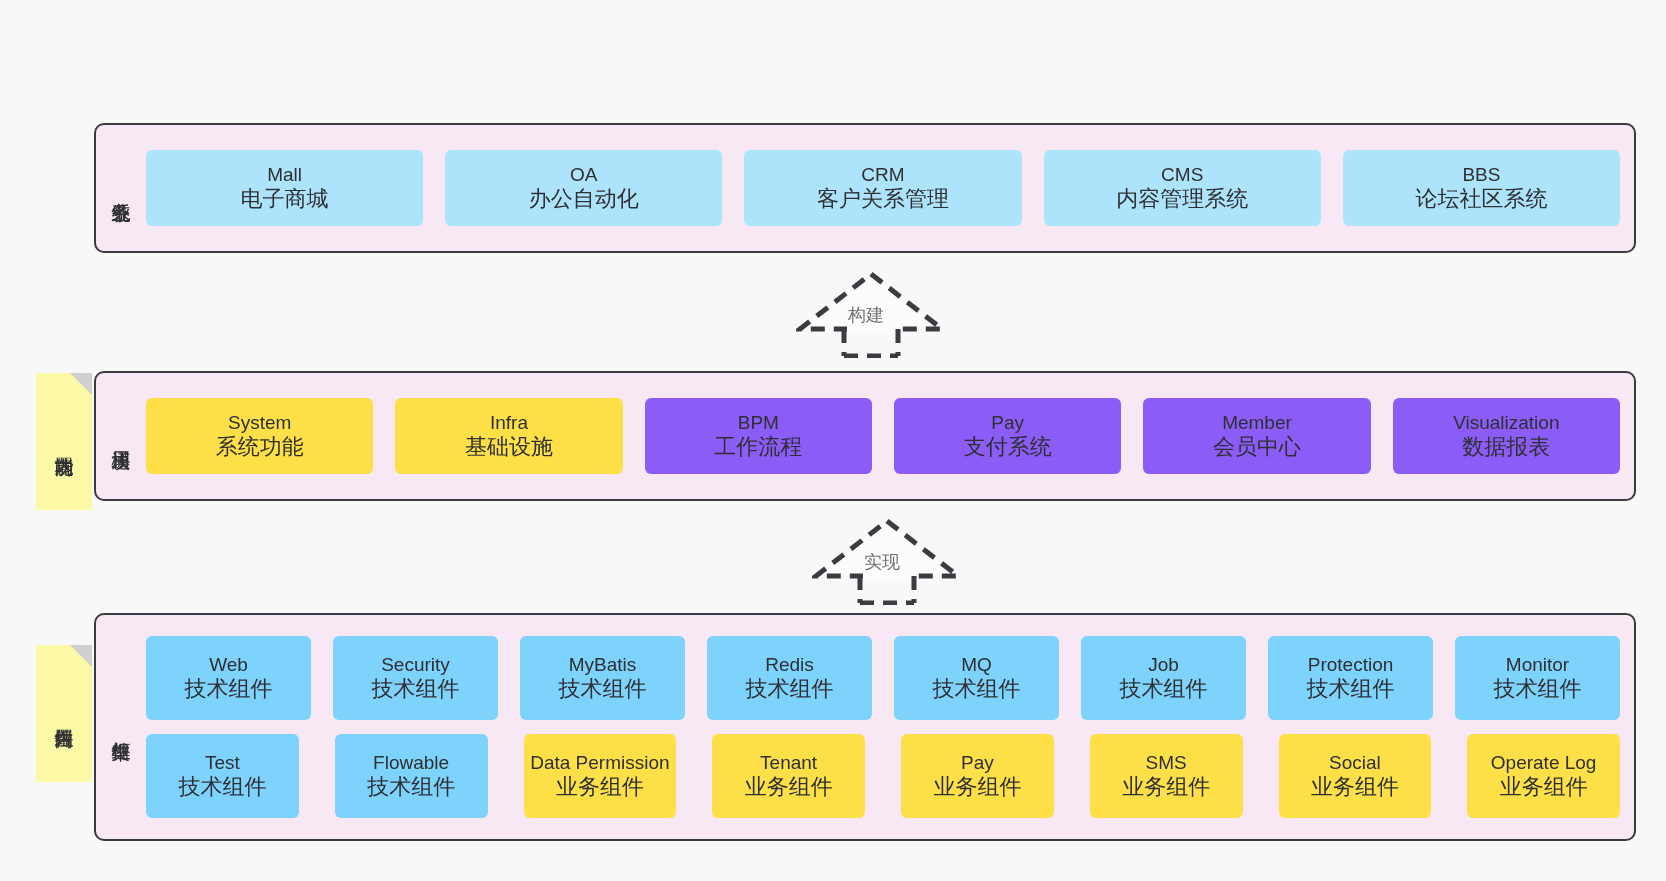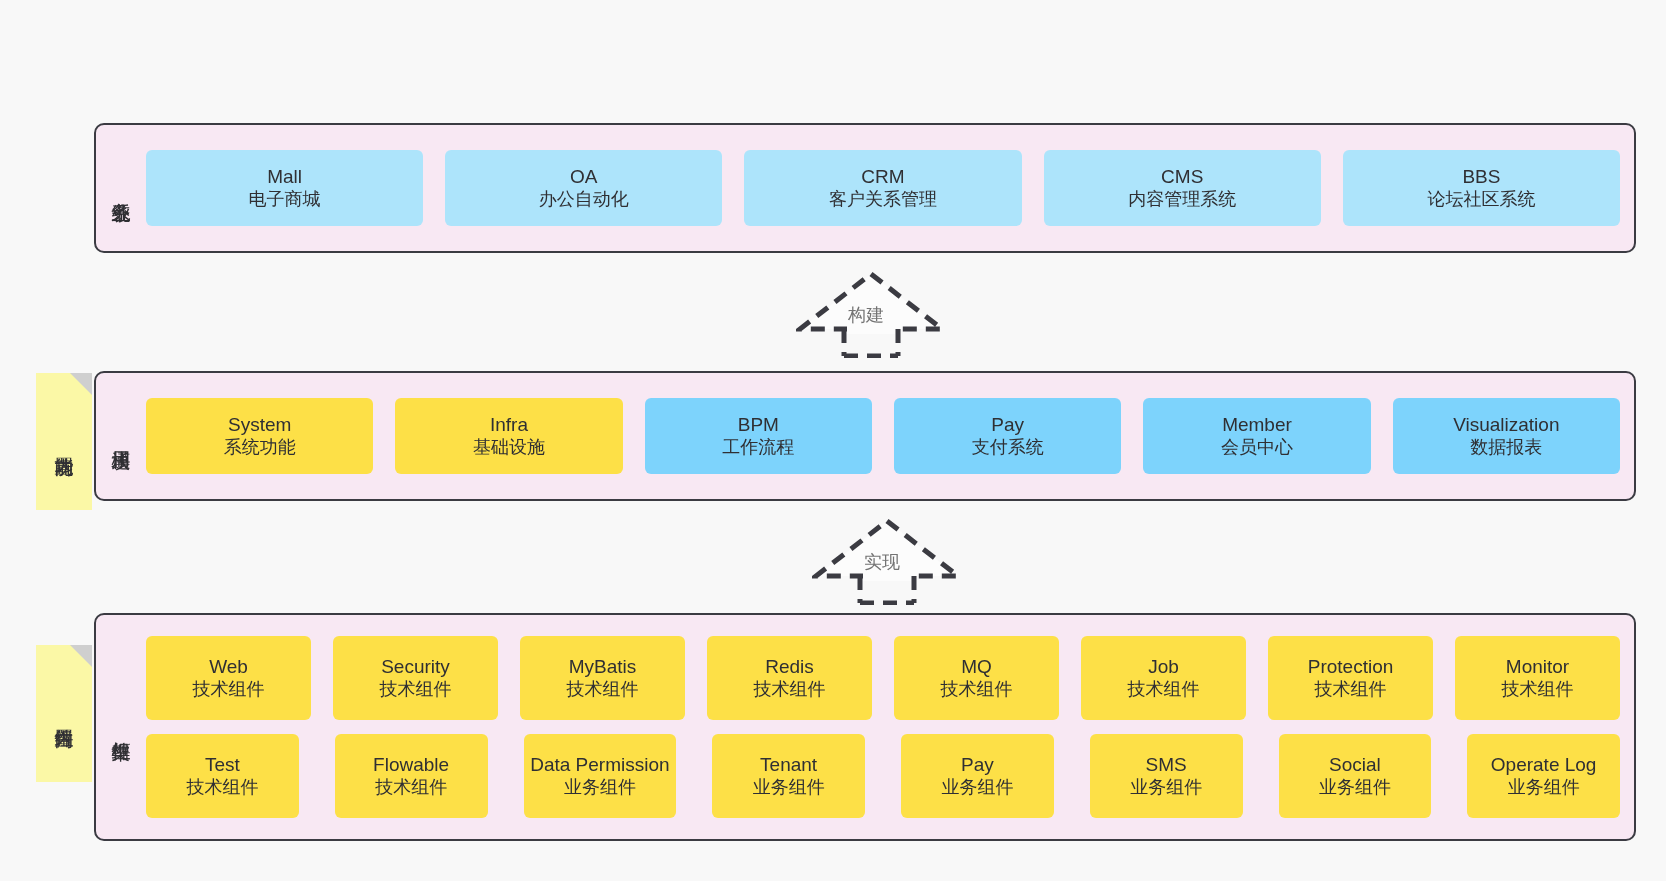--- a/index.html
+++ b/index.html
@@ -76,29 +76,29 @@
     text-align: center;
     line-height: 1.18;
     color: #2f2f33;
     padding: 4px 2px;
   }
   .box .t-en {
     font-size: 19px;
     white-space: nowrap;
   }
   .box .t-cn {
-    font-size: 18px;
+    font-size: 22px;
     white-space: nowrap;
   }
   .box.wrap .t-en { white-space: normal; }
 
   .fill-blue   { background: #ade4fb; }
   .fill-red    { background: #fde047; }
-  .fill-pink   { background: #7dd3fc; }
-  .fill-green  { background: #fde047; }
+  .fill-pink   { background: #8b5cf6; }
+  .fill-green  { background: #7dd3fc; }
   .fill-green2 { background: #fde047; }
 
   
   .note {
     position: absolute;
     box-sizing: border-box;
     background: #fbf8a6;
     color: #2f2f33;
     font-size: 19px;
     line-height: 1.16;

